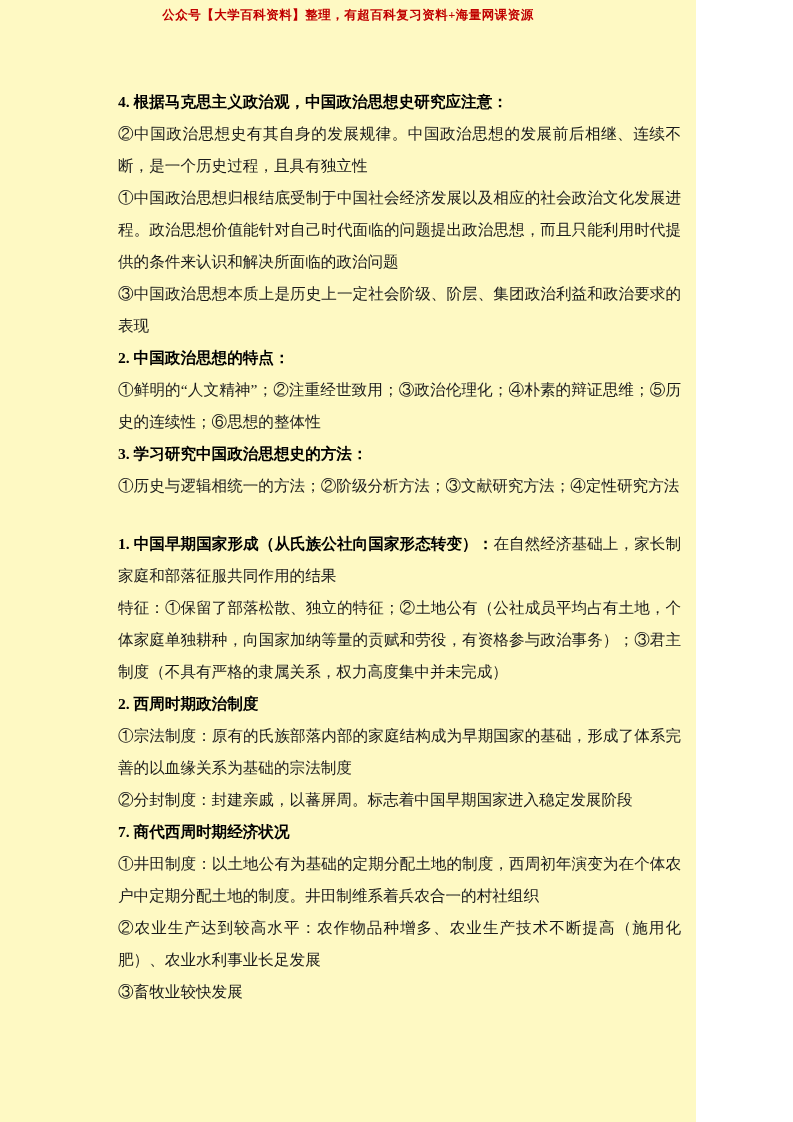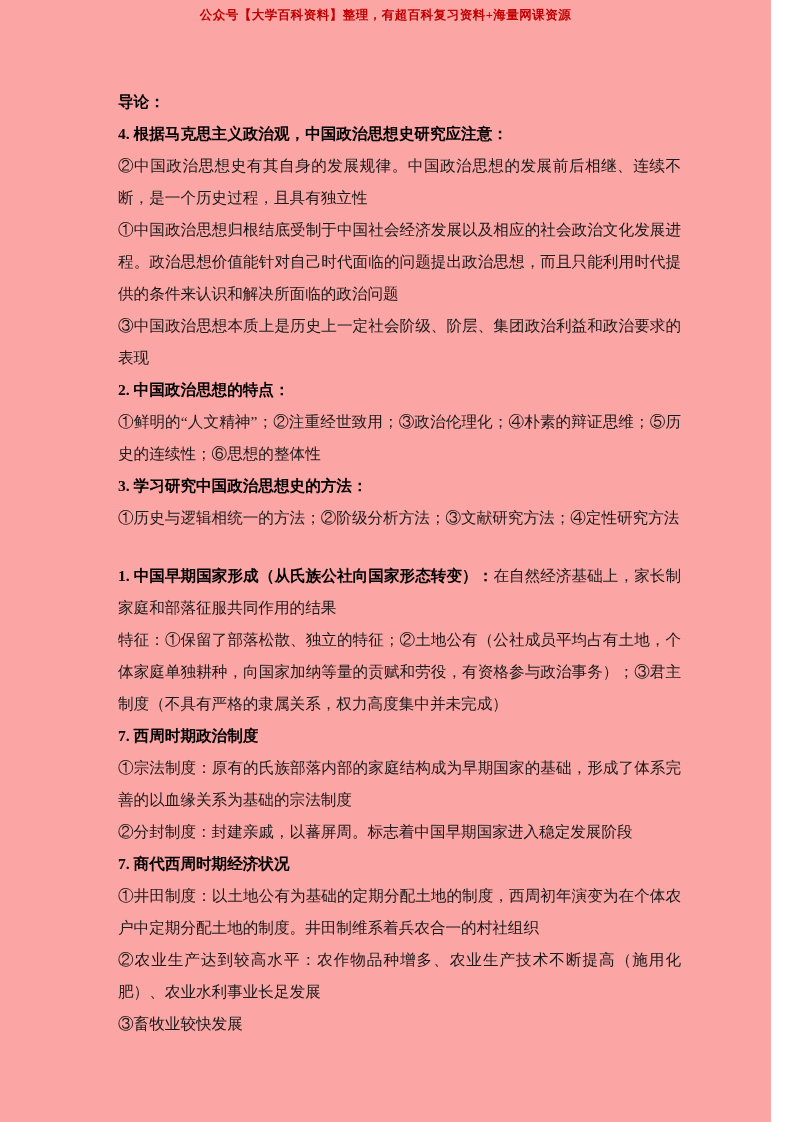--- a/index.html
+++ b/index.html
@@ -2,23 +2,23 @@
 <html lang="zh"><head>
 <meta charset="utf-8">
 <style>
   html, body {
     margin: 0;
     padding: 0;
     background: #ffffff;
   }
   .page {
     position: relative;
-    width: 771px;
+    width: 696px;
     height: 1122px;
-    background: #fca5a5;
+    background: #fef9c3;
     overflow: hidden;
     font-family: "Liberation Serif", "DejaVu Serif", serif;
   }
   .page-header {
     position: absolute;
     top: 7px;
     left: 0;
     width: 100%;
     text-align: center;
     font-size: 12.5px;
@@ -49,33 +49,32 @@
     font-weight: bold;
     color: #000000;
   }
 </style>
 </head>
 <body>
 
 <div class="page">
   <div class="page-header" style="color: rgb(192, 0, 0);">公众号【大学百科资料】整理，有超百科复习资料+海量网课资源</div>
   <div class="document-body">
-      <p class="para"><span class="seg bold">导论：</span></p>
       <p class="para"><span class="seg bold">4. 根据马克思主义政治观，中国政治思想史研究应注意：</span></p>
       <p class="para"><span class="seg">②中国政治思想史有其自身的发展规律。中国政治思想的发展前后相继、连续不断，是一个历史过程，且具有独立性</span></p>
       <p class="para"><span class="seg">①中国政治思想归根结底受制于中国社会经济发展以及相应的社会政治文化发展进程。政治思想价值能针对自己时代面临的问题提出政治思想，而且只能利用时代提供的条件来认识和解决所面临的政治问题</span></p>
       <p class="para"><span class="seg">③中国政治思想本质上是历史上一定社会阶级、阶层、集团政治利益和政治要求的表现</span></p>
       <p class="para"><span class="seg bold">2. 中国政治思想的特点：</span></p>
       <p class="para"><span class="seg">①鲜明的“人文精神”；②注重经世致用；③政治伦理化；④朴素的辩证思维；⑤历史的连续性；⑥思想的整体性</span></p>
       <p class="para"><span class="seg bold">3. 学习研究中国政治思想史的方法：</span></p>
       <p class="para"><span class="seg">①历史与逻辑相统一的方法；②阶级分析方法；③文献研究方法；④定性研究方法</span></p>
       <p class="para spacer"></p>
       <p class="para"><span class="seg bold">1. 中国早期国家形成（从氏族公社向国家形态转变）：</span><span class="seg">在自然经济基础上，家长制家庭和部落征服共同作用的结果</span></p>
       <p class="para"><span class="seg">特征：①保留了部落松散、独立的特征；②土地公有（公社成员平均占有土地，个体家庭单独耕种，向国家加纳等量的贡赋和劳役，有资格参与政治事务）；③君主制度（不具有严格的隶属关系，权力高度集中并未完成）</span></p>
-      <p class="para"><span class="seg bold">7. 西周时期政治制度</span></p>
+      <p class="para"><span class="seg bold">2. 西周时期政治制度</span></p>
       <p class="para"><span class="seg">①宗法制度：原有的氏族部落内部的家庭结构成为早期国家的基础，形成了体系完善的以血缘关系为基础的宗法制度</span></p>
       <p class="para"><span class="seg">②分封制度：封建亲戚，以蕃屏周。标志着中国早期国家进入稳定发展阶段</span></p>
       <p class="para"><span class="seg bold">7. 商代西周时期经济状况</span></p>
       <p class="para"><span class="seg">①井田制度：以土地公有为基础的定期分配土地的制度，西周初年演变为在个体农户中定期分配土地的制度。井田制维系着兵农合一的村社组织</span></p>
       <p class="para"><span class="seg">②农业生产达到较高水平：农作物品种增多、农业生产技术不断提高（施用化肥）、农业水利事业长足发展</span></p>
       <p class="para"><span class="seg">③畜牧业较快发展</span></p>
     </div>
 </div>
 
 </body></html>

